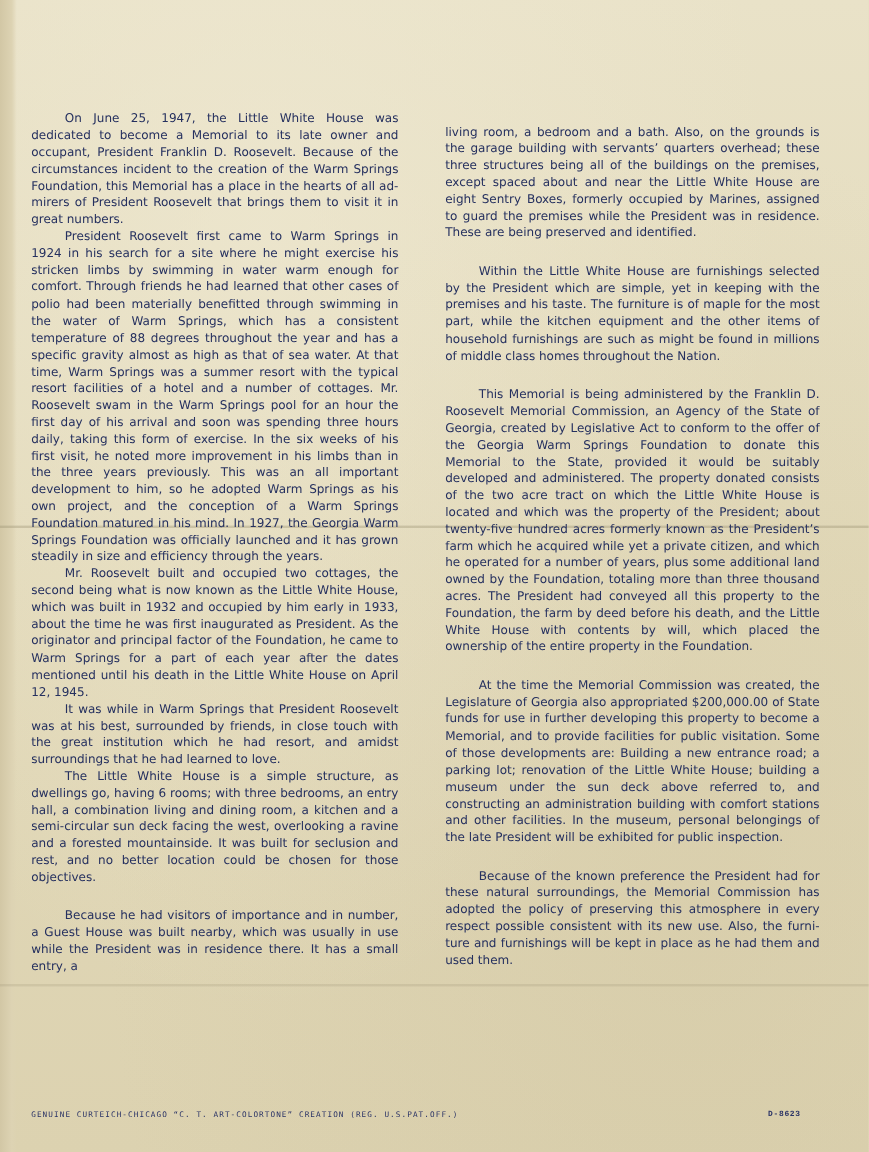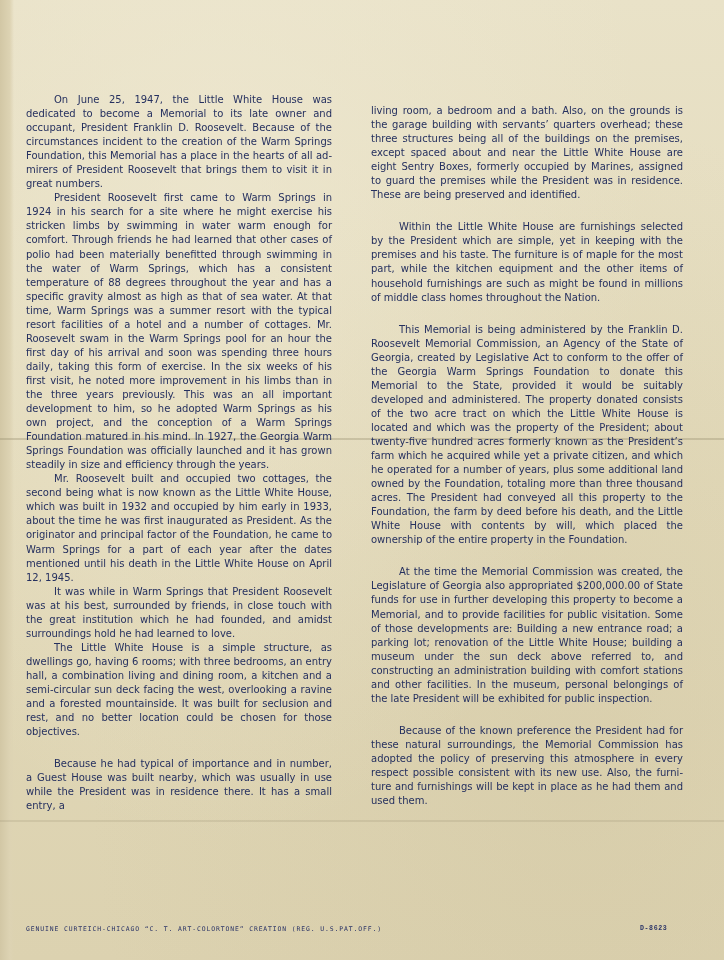--- a/index.html
+++ b/index.html
@@ -55,23 +55,23 @@
 
 <div class="paper"></div>
 <div class="left-edge"></div>
 <div class="fold" style="top:438px"></div>
 <div class="fold" style="top:820px; opacity:0.6"></div>
 
 <div class="col left">
   <p>On June 25, 1947, the Little White House was dedicated to become a Memorial to its late owner and occupant, President Franklin D. Roosevelt. Because of the circumstances incident to the creation of the Warm Springs Foundation, this Memorial has a place in the hearts of all ad­mirers of President Roosevelt that brings them to visit it in great numbers.</p>
   <p>President Roosevelt first came to Warm Springs in 1924 in his search for a site where he might exercise his stricken limbs by swimming in water warm enough for comfort. Through friends he had learned that other cases of polio had been materially benefitted through swimming in the water of Warm Springs, which has a con­sistent temperature of 88 degrees throughout the year and has a specific gravity almost as high as that of sea water. At that time, Warm Springs was a summer resort with the typical resort fa­cilities of a hotel and a number of cottages. Mr. Roosevelt swam in the Warm Springs pool for an hour the first day of his arrival and soon was spending three hours daily, taking this form of exercise. In the six weeks of his first visit, he noted more improvement in his limbs than in the three years previously. This was an all impor­tant development to him, so he adopted Warm Springs as his own project, and the conception of a Warm Springs Foundation matured in his mind. In 1927, the Georgia Warm Springs Foundation was officially launched and it has grown steadily in size and efficiency through the years.</p>
   <p>Mr. Roosevelt built and occupied two cot­tages, the second being what is now known as the Little White House, which was built in 1932 and occupied by him early in 1933, about the time he was first inaugurated as President. As the originator and principal factor of the Foun­dation, he came to Warm Springs for a part of each year after the dates mentioned until his death in the Little White House on April 12, 1945.</p>
-  <p>It was while in Warm Springs that President Roosevelt was at his best, surrounded by friends, in close touch with the great institution which he had founded, and amidst surroundings hold he had learned to love.</p>
+  <p>It was while in Warm Springs that President Roosevelt was at his best, surrounded by friends, in close touch with the great institution which he had resort, and amidst surroundings that he had learned to love.</p>
   <p>The Little White House is a simple structure, as dwellings go, having 6 rooms; with three bed­rooms, an entry hall, a combination living and dining room, a kitchen and a semi-circular sun deck facing the west, overlooking a ravine and a forested mountainside. It was built for se­clusion and rest, and no better location could be chosen for those objectives.</p>
-  <p class="gap">Because he had typical of importance and in number, a Guest House was built nearby, which was usually in use while the President was in residence there. It has a small entry, a</p>
+  <p class="gap">Because he had visitors of importance and in number, a Guest House was built nearby, which was usually in use while the President was in residence there. It has a small entry, a</p>
 </div>
 
 <div class="col right">
   <p class="noindent">living room, a bedroom and a bath. Also, on the grounds is the garage building with servants’ quarters overhead; these three structures being all of the buildings on the premises, except spac­ed about and near the Little White House are eight Sentry Boxes, formerly occupied by Marines, assigned to guard the premises while the Presi­dent was in residence. These are being preserv­ed and identified.</p>
   <p class="gap">Within the Little White House are furnishings selected by the President which are simple, yet in keeping with the premises and his taste. The furniture is of maple for the most part, while the kitchen equipment and the other items of house­hold furnishings are such as might be found in millions of middle class homes throughout the Nation.</p>
   <p class="gap">This Memorial is being administered by the Franklin D. Roosevelt Memorial Commission, an Agency of the State of Georgia, created by Legislative Act to conform to the offer of the Georgia Warm Springs Foundation to donate this Memorial to the State, provided it would be suit­ably developed and administered. The property donated consists of the two acre tract on which the Little White House is located and which was the property of the President; about twenty-five hundred acres formerly known as the President’s farm which he acquired while yet a private citizen, and which he operated for a number of years, plus some additional land owned by the Foundation, totaling more than three thousand acres. The President had conveyed all this pro­perty to the Foundation, the farm by deed before his death, and the Little White House with con­tents by will, which placed the ownership of the entire property in the Foundation.</p>
   <p class="gap">At the time the Memorial Commission was created, the Legislature of Georgia also appro­priated $200,000.00 of State funds for use in fur­ther developing this property to become a Memo­rial, and to provide facilities for public visitation. Some of those developments are: Building a new entrance road; a parking lot; renovation of the Little White House; building a museum under the sun deck above referred to, and constructing an administration building with comfort stations and other facilities. In the museum, personal belong­ings of the late President will be exhibited for public inspection.</p>
   <p class="gap">Because of the known preference the Presi­dent had for these natural surroundings, the Memorial Commission has adopted the policy of preserving this atmosphere in every respect possi­ble consistent with its new use. Also, the furni­ture and furnishings will be kept in place as he had them and used them.</p>
 </div>
 

